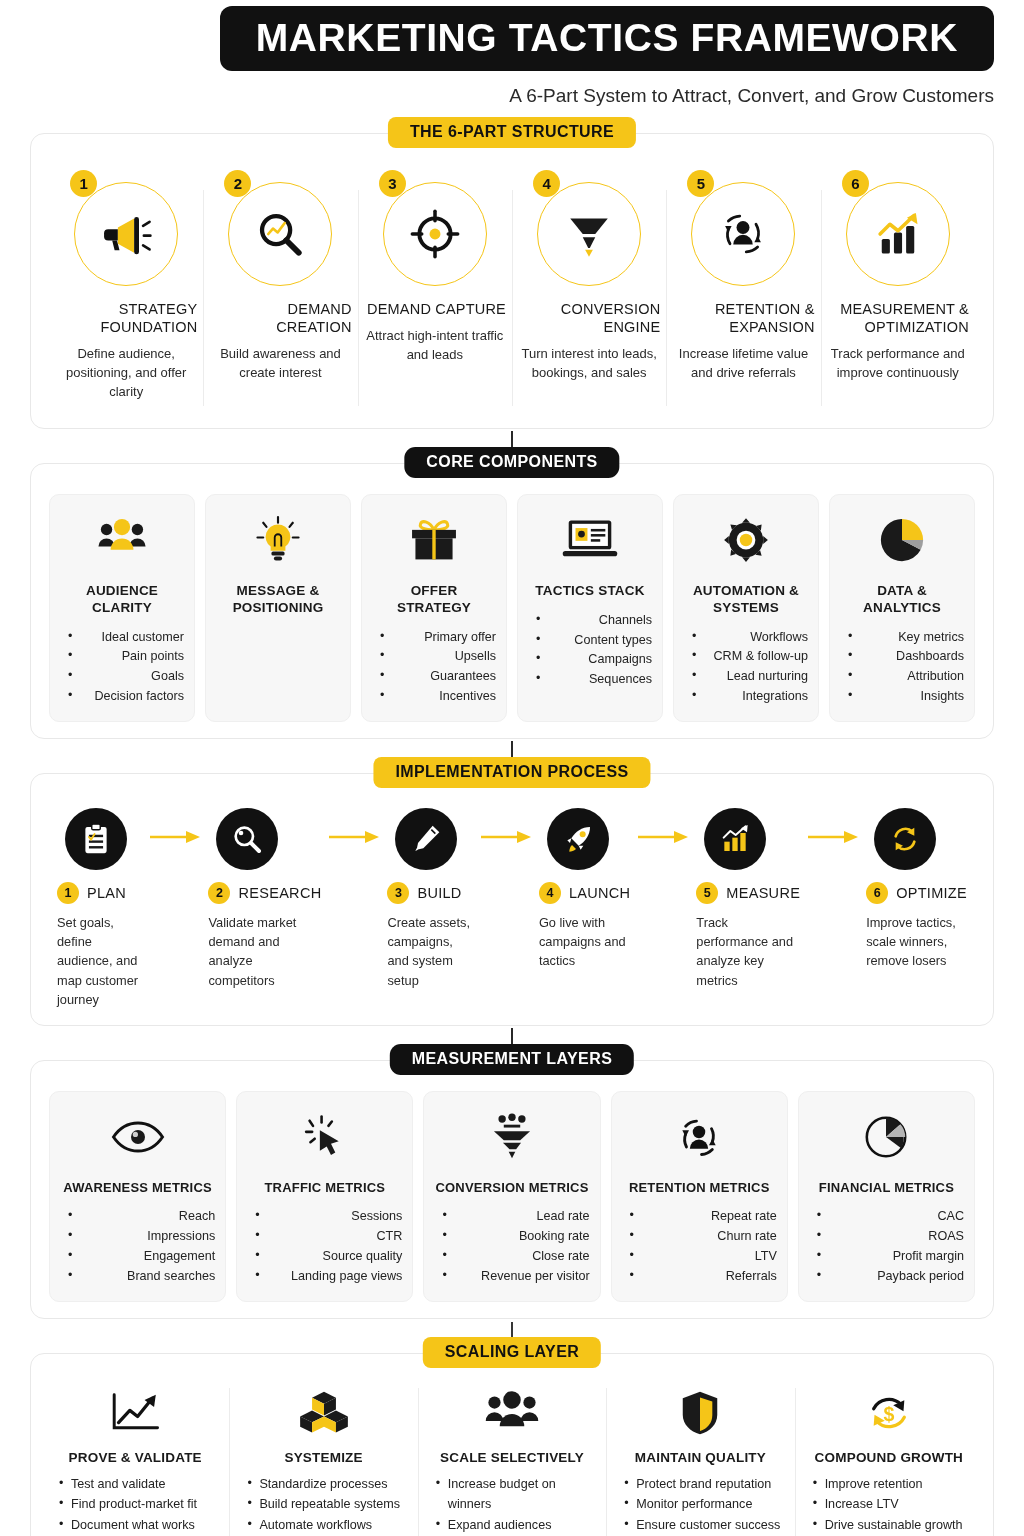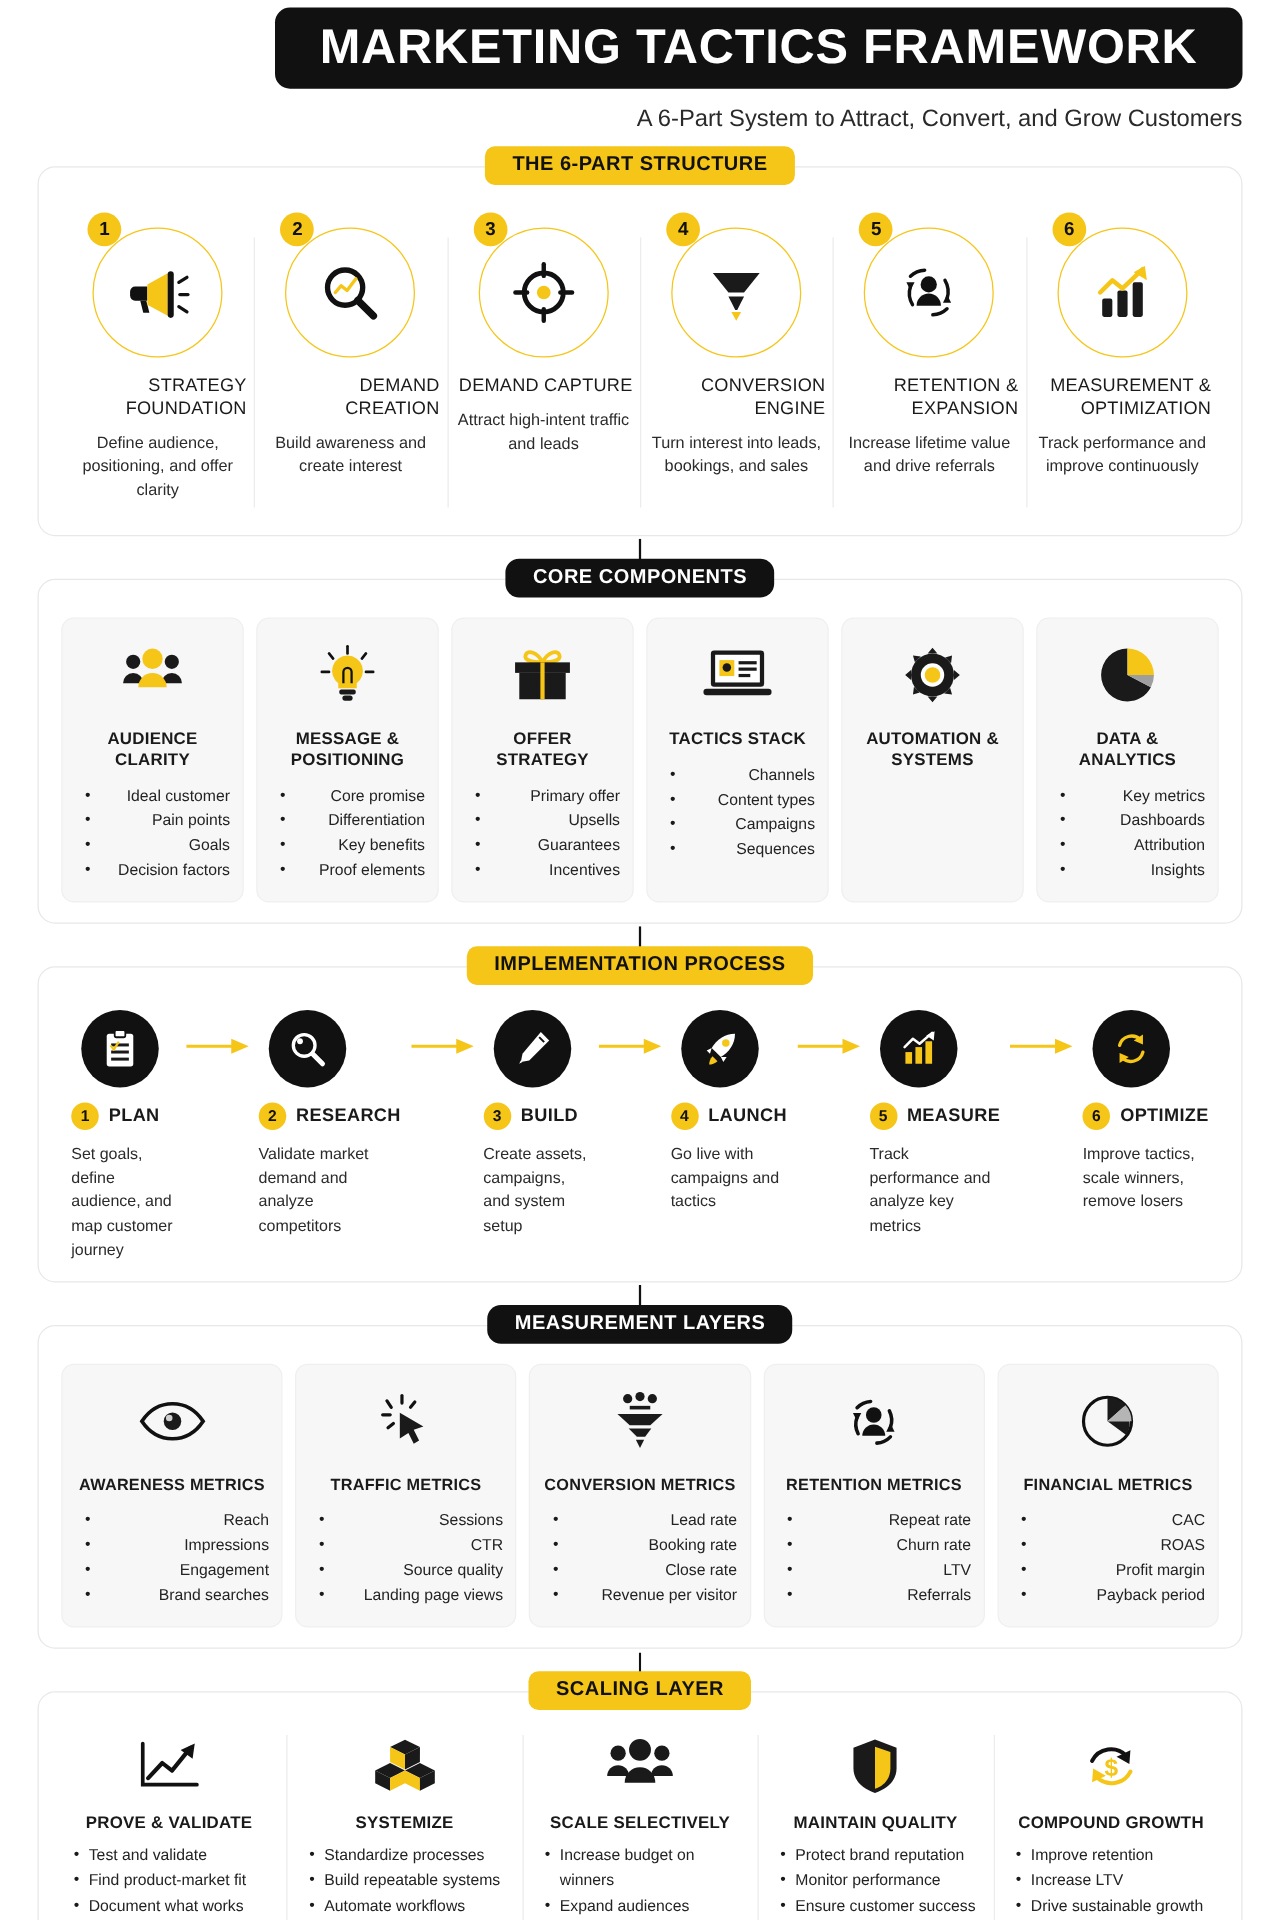--- a/index.html
+++ b/index.html
@@ -162,21 +162,21 @@
     margin: 8px 0 12px 8px;
   }
   .proc-head { display: flex; align-items: center; gap: 8px; }
   .proc-num {
     width: 22px; height: 22px; border-radius: 50%;
     background: #F5C518; color: #111;
     font-size: 12.5px; font-weight: bold;
     display: flex; align-items: center; justify-content: center;
     flex: 0 0 auto; line-height: 1;
   }
-  .proc-label { font-size: 14.5px; font-weight: bold; letter-spacing: 0.3px; }
+  .proc-label { font-size: 14.5px; font-weight: normal; letter-spacing: 0.3px; }
   .proc-desc { margin-top: 9px; font-size: 12.8px; line-height: 1.5; color: #2b2b2b; }
   .proc-arrow {
     flex: 0 0 58px;
     display: flex; align-items: center; justify-content: center;
     padding-top: 30px;
   }
 
   
   .scale-row { display: flex; }
   .scale-col { flex: 1; padding: 4px 14px 6px; position: relative; text-align: center; }
@@ -371,26 +371,20 @@
               </g>
               <path d="M28 11a15 15 0 0 1 9 27v5H19v-5a15 15 0 0 1 9-27z" fill="#F5C518"></path>
               <g stroke="#111" stroke-width="2.2" fill="none">
                   <path d="M24 27v11M32 27v11M24 27a4 4 0 0 1 8 0"></path>
                 </g>
               <rect x="20" y="44" width="16" height="5" rx="2" fill="#1a1a1a"></rect>
               <rect x="23" y="50" width="10" height="5" rx="2.5" fill="#1a1a1a"></rect>
             </svg>
           </div>
           <div class="card-title">MESSAGE &amp; POSITIONING</div>
-          <ul class="card-list">
-            <li>Core promise</li>
-            <li>Differentiation</li>
-            <li>Key benefits</li>
-            <li>Proof elements</li>
-          </ul>
         </div>
 
         <div class="card">
           <div class="card-icon">
             <svg width="54" height="48" viewBox="0 0 64 56">
               <path d="M32 16c-5-10-14-12-16-7s6 7 16 7zM32 16c5-10 14-12 16-7s-6 7-16 7z" fill="none" stroke="#F5C518" stroke-width="3.6"></path>
               <rect x="6" y="16" width="52" height="10" fill="#1a1a1a"></rect>
               <rect x="10" y="26" width="44" height="25" fill="#1a1a1a"></rect>
               <rect x="30" y="16" width="4" height="35" fill="#F5C518"></rect>
             </svg>
@@ -429,20 +423,26 @@
         <div class="card">
           <div class="card-icon">
             <svg width="50" height="50" viewBox="0 0 64 64">
               <path d="M32 4l5 6h-10zM32 60l-5-6h10zM4 32l6-5v10zM60 32l-6 5V27zM12 12l8 1-6 6zM52 52l-8-1 6-6zM52 12l-1 8-6-6zM12 52l1-8 6 6z" fill="#1a1a1a"></path>
               <circle cx="32" cy="32" r="22" fill="#1a1a1a"></circle>
               <circle cx="32" cy="32" r="12" fill="#fff"></circle>
               <circle cx="32" cy="32" r="8" fill="#F5C518"></circle>
             </svg>
           </div>
           <div class="card-title">AUTOMATION &amp; SYSTEMS</div>
+          <ul class="card-list">
+            <li>Workflows</li>
+            <li>CRM &amp; follow-up</li>
+            <li>Lead nurturing</li>
+            <li>Integrations</li>
+          </ul>
         </div>
 
         <div class="card">
           <div class="card-icon">
             <svg width="52" height="52" viewBox="0 0 64 64">
               <path d="M32 32V6A26 26 0 0 0 32 58 26 26 0 0 0 55 44z" fill="#1a1a1a"></path>
               <path d="M32 32l26 0A26 26 0 0 0 32 6z" fill="#F5C518"></path>
               <path d="M32 32l23 12A26 26 0 0 0 58 32z" fill="#9e9e9e"></path>
             </svg>
           </div>

